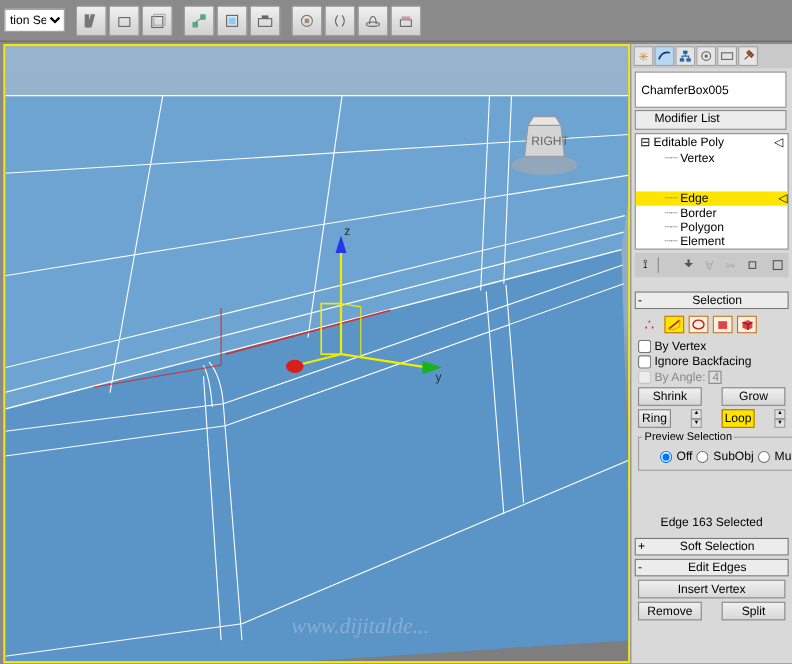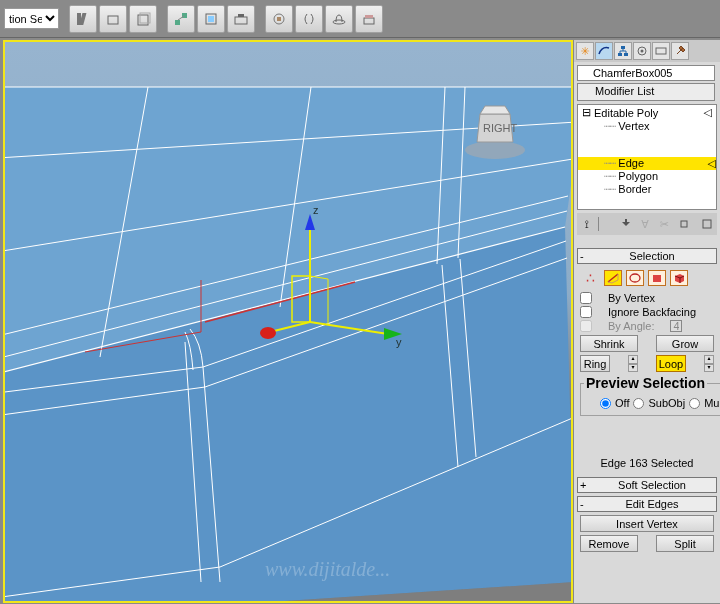--- a/index.html
+++ b/index.html
@@ -10,21 +10,21 @@
 .tb-ico { width: 28px; height: 28px; background: linear-gradient(#f0f0f0,#d0d0d0); border: 1px solid #a0a0a0; display: inline-flex; align-items: center; justify-content: center; border-radius: 2px; }
 .tb-sep { width: 6px; }
 
 .viewport { position: absolute; top: 40px; left: 3px; width: 570px; height: 563px; border: 2px solid #f2e61a; background: linear-gradient(180deg,#97b4cf 0%,#8dacc7 45%, #7e7e7e 65%, #7e7e7e 100%); overflow: hidden; }
 .viewport svg { position: absolute; top: 0; left: 0; }
 
 .cmd-panel { position: absolute; top: 40px; right: 0; width: 147px; height: 563px; background: #d9d9d9; border-left: 1px solid #888; overflow: hidden; }
 .cmd-tabs { height: 22px; background: #c9c9c9; display: flex; padding: 2px; gap: 1px; }
 .cmd-tab { width: 18px; height: 18px; background: #e4e4e4; border: 1px solid #a0a0a0; display: inline-flex; align-items: center; justify-content: center; }
 
-.name-in { width: 138px; margin: 3px 3px 2px 3px; height: 16px; border: 1px solid #888; background: #fff; padding: 1px 15px; }
+.name-in { width: 138px; margin: 3px 3px 2px 3px; height: 33px; border: 1px solid #888; background: #fff; padding: 1px 5px; }
 .mod-list { width: 138px; margin: 0 3px 3px 3px; height: 18px; border: 1px solid #888; background: #ececec; padding: 1px 17px; }
 
 .stack { margin: 0 3px; background: #fff; border: 1px solid #888; height: 106px; font-size: 11px; }
 .stack-row { padding: 1px 4px; display: flex; align-items: center; }
 .stack-row.hdr { font-weight: normal; }
 .stack-row .exp { width: 12px; display: inline-block; }
 .stack-sub { padding-left: 26px; display:flex;align-items:center;justify-content:space-between; }
 .stack-sub.sel { background: #ffe400; margin-top: 24px; }
 .dot { color: #888; letter-spacing: -1px; }
 
@@ -32,39 +32,39 @@
 .stack-tb span { width: 16px; height: 16px; display: inline-flex; align-items: center; justify-content: center; }
 
 .rollout-hdr { height: 16px; background: #ececec; border: 1px solid #777; margin: 3px 3px 0 3px; font-size: 11px; display: flex; align-items: center; padding: 0 2px; }
 .rollout-hdr .pm { width: 10px; }
 .rollout-body { margin: 0 3px; padding: 3px 3px; background: #d9d9d9; font-size: 11px; }
 
 .sub-icons { display: flex; align-items: center; gap: 4px; margin: 3px 0 6px 6px; }
 .si { width: 18px; height: 16px; border: 1px solid #c07020; display: inline-flex; align-items: center; justify-content: center; background: #fff0dd; }
 .si.sel { background: #ffe400; }
 
-.chk { display: flex; align-items: center; gap: 16px; margin: 2px 0; }
+.chk { display: flex; align-items: center; gap: 3px; margin: 2px 0; }
 .chk input { width: 12px; height: 12px; }
 .btn { background: linear-gradient(#f0f0f0,#d7d7d7); border: 1px solid #888; height: 17px; display: inline-flex; align-items: center; justify-content: center; font-size: 11px; }
 .btn.act { background: #ffe400; border-color: #b07000; }
 .spin { width: 32px; height: 17px; border: 1px solid #888; background: #fff; font-size: 11px; padding: 0 2px; }
 .spin[disabled] { background: #ddd; color: #888; }
 
 .row2 { display: flex; gap: 18px; margin: 3px 0; }
 .row2 .btn { flex: 1; }
 .tiny-spin { width: 10px; display:flex; flex-direction:column; }
 .tiny-spin div { flex:1; background:#e0e0e0; border:1px solid #999; font-size:6px; line-height:5px; text-align:center; }
 
 .pv { display:flex; align-items:center; gap:4px; margin:3px 16px; }
 .pv input { width:11px; height:11px; }
 
 .sel-count { text-align: center; padding: 5px 0 2px 0; margin-top: 36px; }
 
 fieldset { border: 1px solid #a0a0a0; padding: 3px; margin: 3px 0 1px 0; }
-fieldset legend { font-size: 14px; padding: 0 2px; font-weight: bold; }
+fieldset legend { font-size: 10px; padding: 0 2px; }
 
 .watermark { position:absolute; bottom:20px; left:260px; color:rgba(255,255,255,0.25); font-size:20px; font-style:italic; font-family: cursive; }
 </style>
 </head>
 <body>
 
 <div class="top-toolbar">
   <select class="top-sel"><option>tion Se</option></select>
   <span class="tb-sep"></span>
   <span class="tb-ico">
@@ -238,24 +238,27 @@
       <span style="margin-left:auto">◁</span>
     </div>
     <div class="stack-sub">
         <span><span class="dot">┈┈</span> <span>Vertex</span></span>
       </div>
     <div class="stack-sub sel">
         <span><span class="dot">┈┈</span> <span>Edge</span></span>
         <span>◁</span>
       </div>
     <div class="stack-sub">
+        <span><span class="dot">┈┈</span> <span>Border</span></span>
+      </div>
+    <div class="stack-sub">
         <span><span class="dot">┈┈</span> <span>Polygon</span></span>
       </div>
     <div class="stack-sub">
-        <span><span class="dot">┈┈</span> <span>Border</span></span>
+        <span><span class="dot">┈┈</span> <span>Element</span></span>
       </div>
   </div>
 
   <div class="stack-tb">
     <span>⟟</span>
     <span style="border-left:1px solid #888;height:14px"></span>
     <span>
         <svg width="12" height="12">
           <path d="M5 1v3h-3l4 4 4-4h-3v-3z" fill="#555"></path>
         </svg>

